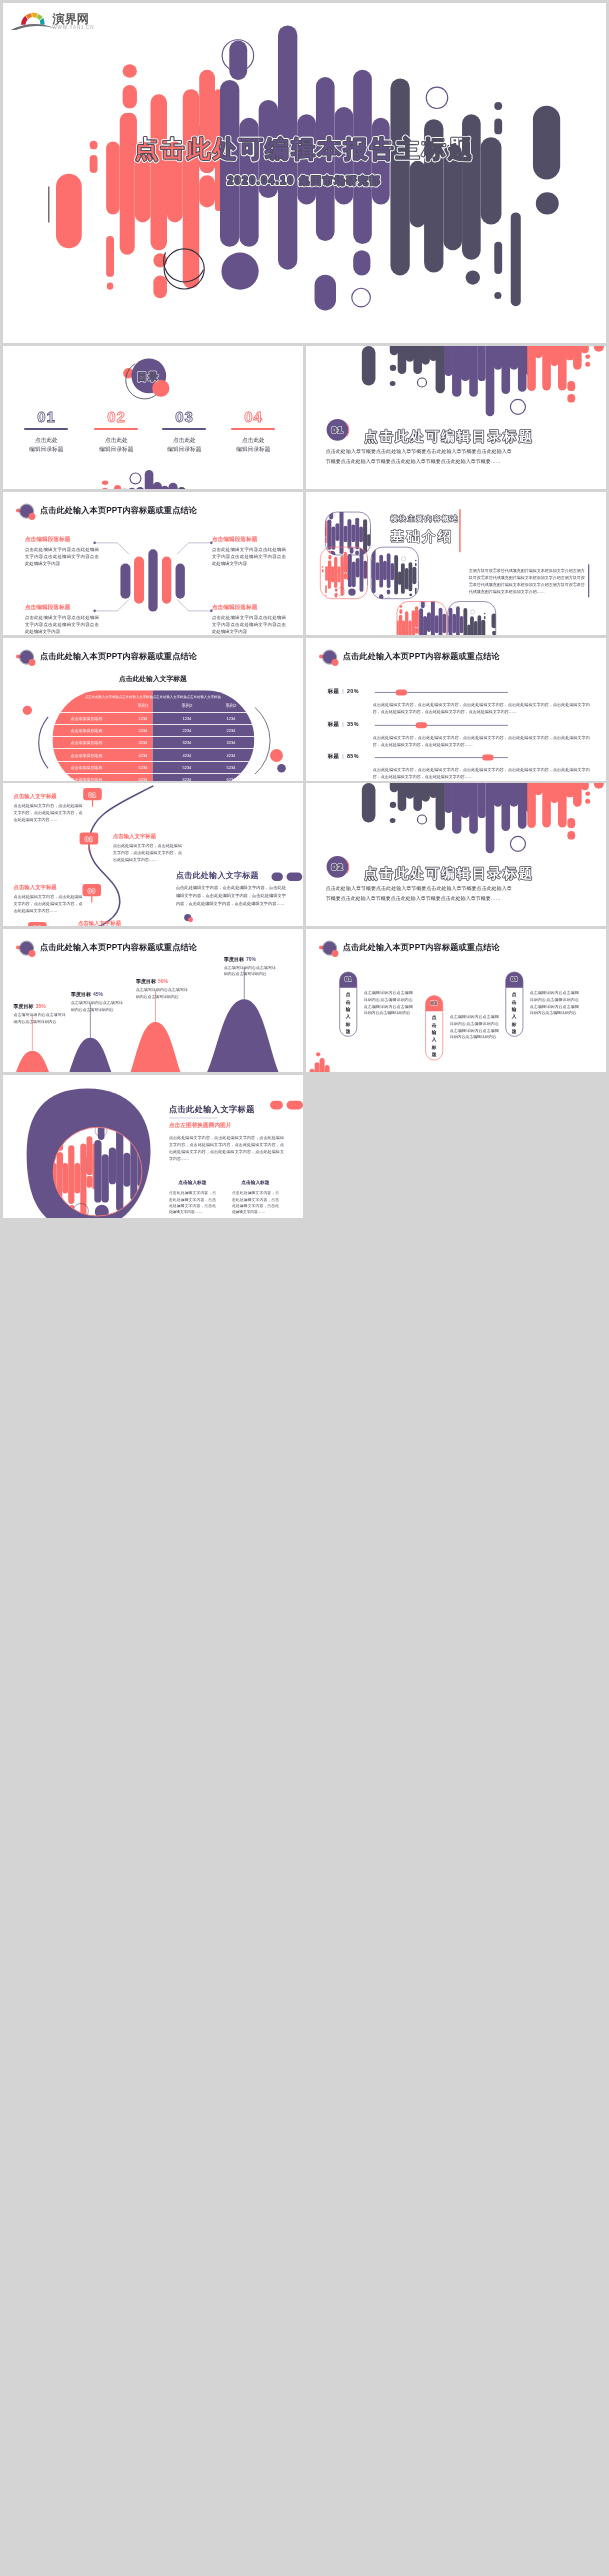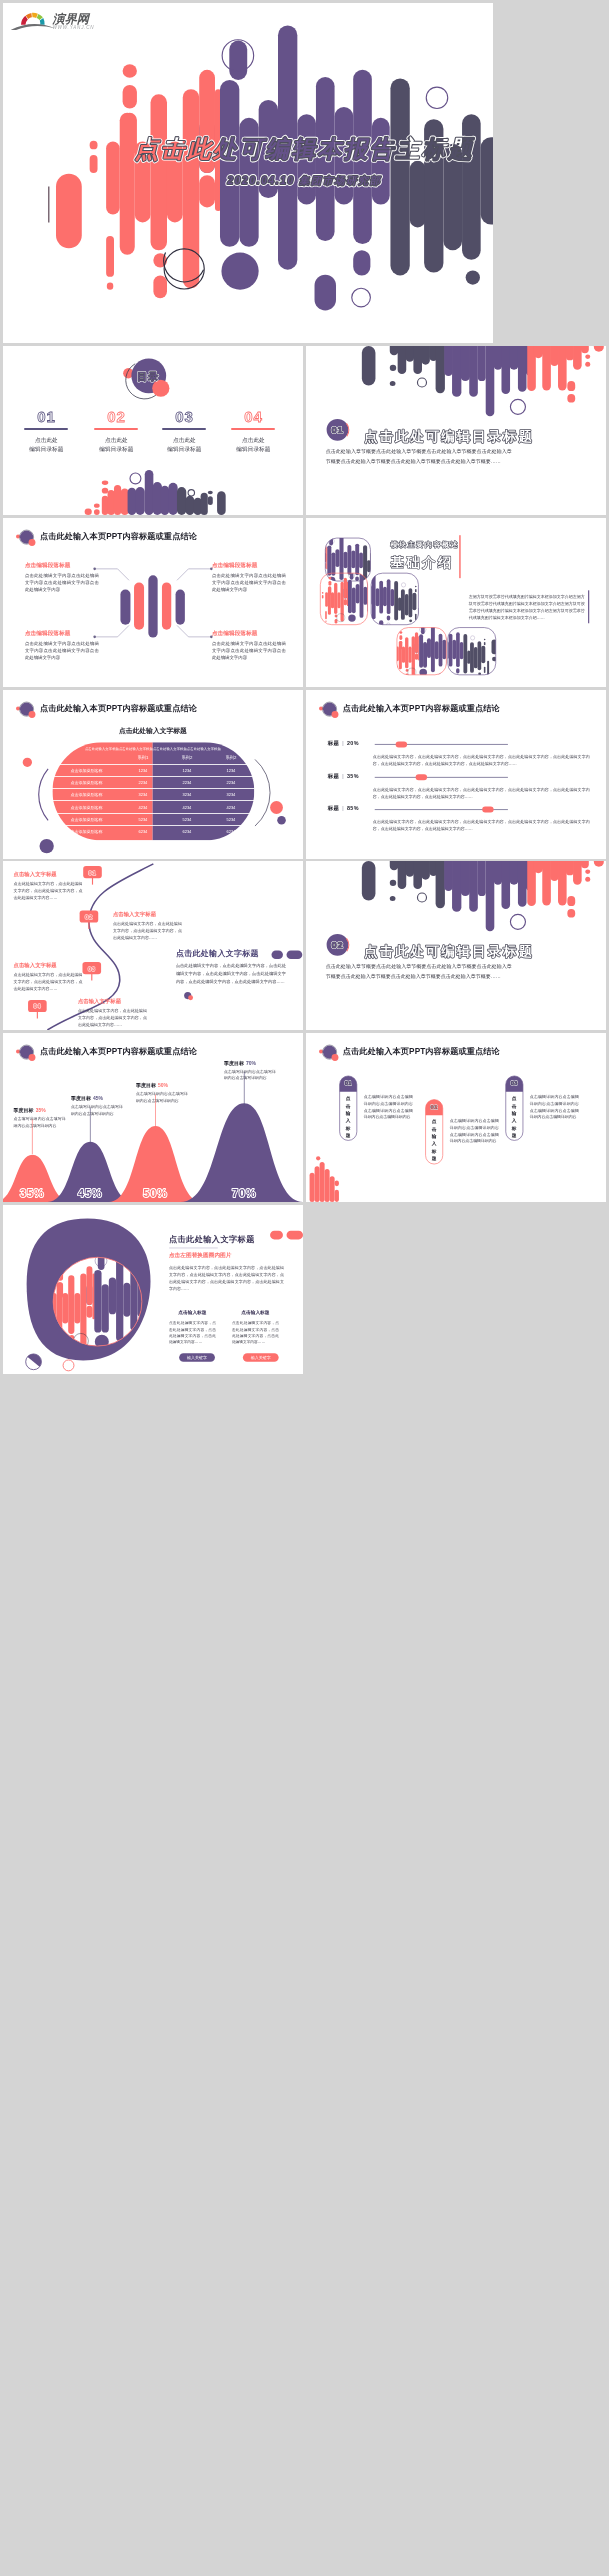--- a/index.html
+++ b/index.html
@@ -1,20 +1,20 @@
 <!DOCTYPE html>
 <html style="font-size:11.5px"><head>
 <meta charset="utf-8">
 <style>
   html,body{margin:0;padding:0;background:#d4d4d4;}
   body{width:609px;font-family:"Liberation Sans",sans-serif;}
   .deck{display:flex;flex-wrap:wrap;gap:2.9px;padding:2.9px;box-sizing:border-box;width:609px;}
   .slide{background:#fff;position:relative;overflow:hidden;flex:0 0 auto;}
-  .slide.full{width:490px;height:340px;font-style:italic;}
-  .slide.half{width:300px;height:169px;}
+  .slide.full{width:603px;height:340px;}
+  .slide.half{width:300px;height:143px;}
   .bg{display:block;position:absolute;left:0;top:0;pointer-events:none;}
   .abs{position:absolute;}
   .toc-col{text-align:center;}
   .toc-num{font-size:15px;font-weight:700;letter-spacing:0.7px;color:transparent;-webkit-text-stroke:0.8px #5b5580;line-height:17px;}
   .toc-rule{height:1.6px;margin:3.6px auto 0;width:44px;border-radius:1.4px;}
   .toc-l1{margin-top:5.7px;font-size:5.7px;color:#3a3a46;line-height:9.3px;}
   .toc-l2{font-size:5.7px;color:#3a3a46;line-height:9.3px;}
   .pg-title{left:37px;top:13px;font-size:8.2px;font-weight:700;color:#1f1f29;letter-spacing:0.1px;}
   .fp{width:74px;}
   .fp-t{font-size:5.7px;font-weight:700;color:#FD6F6C;margin-bottom:3.6px;}

